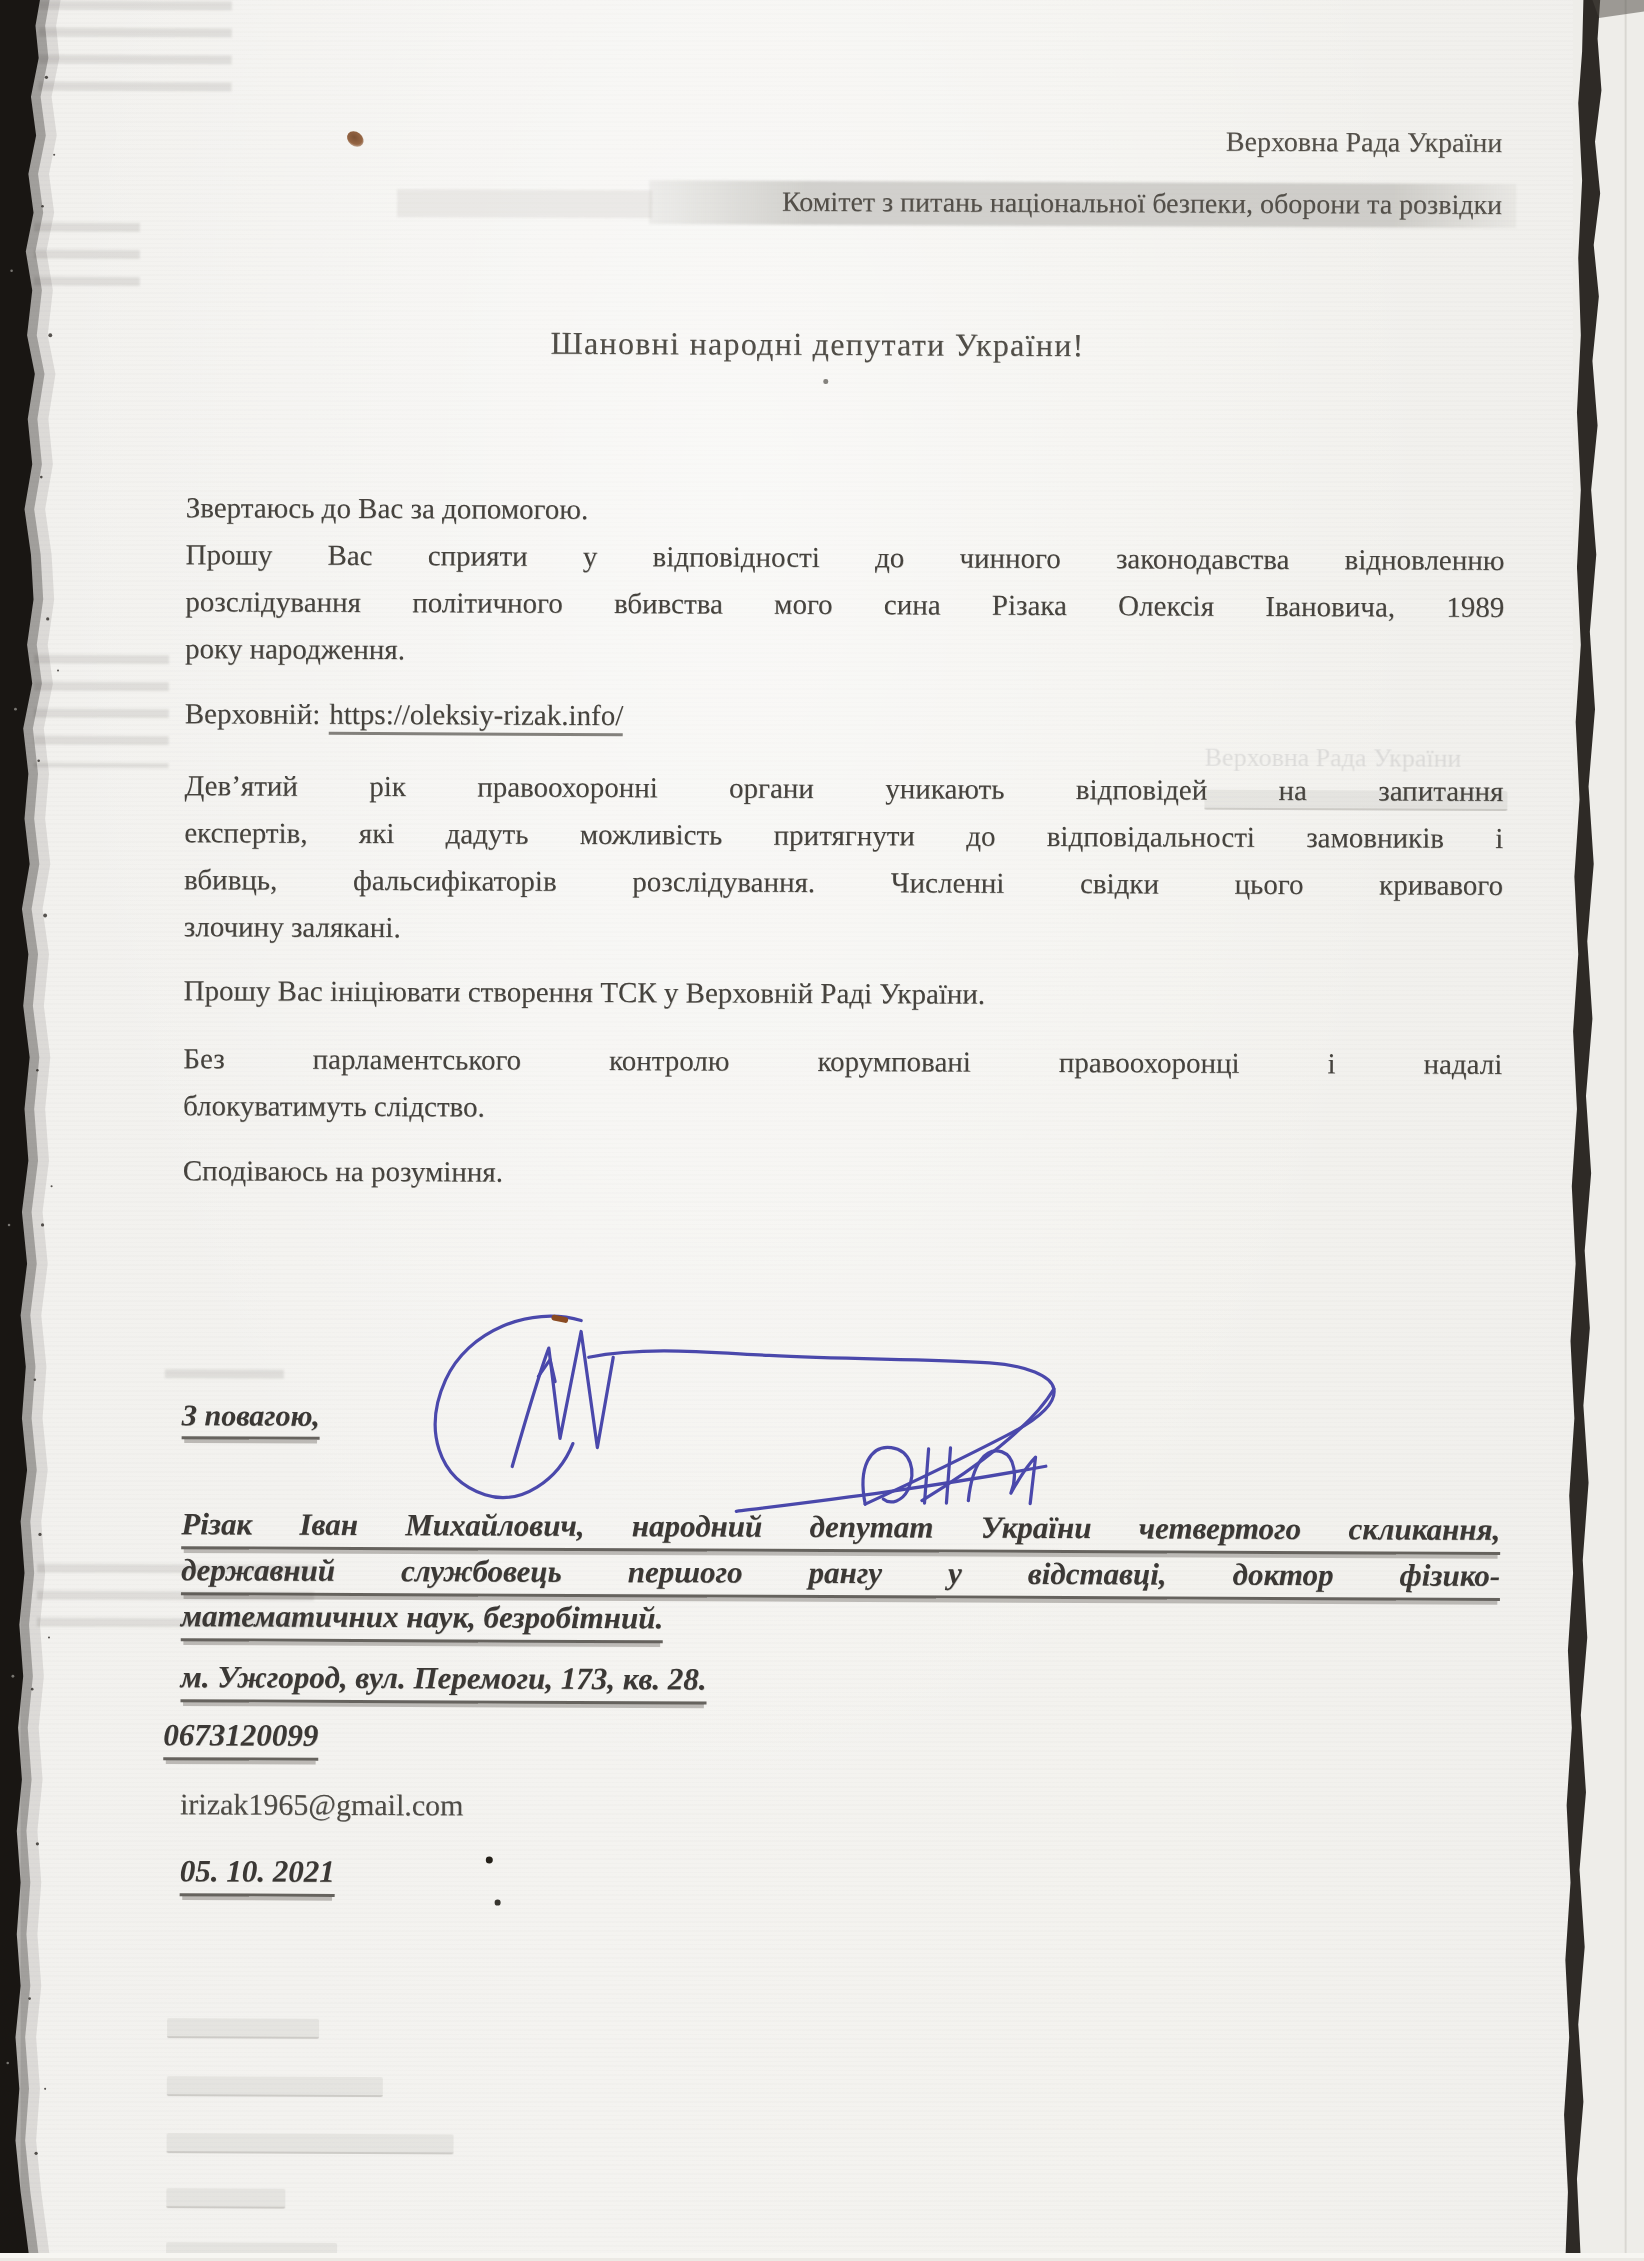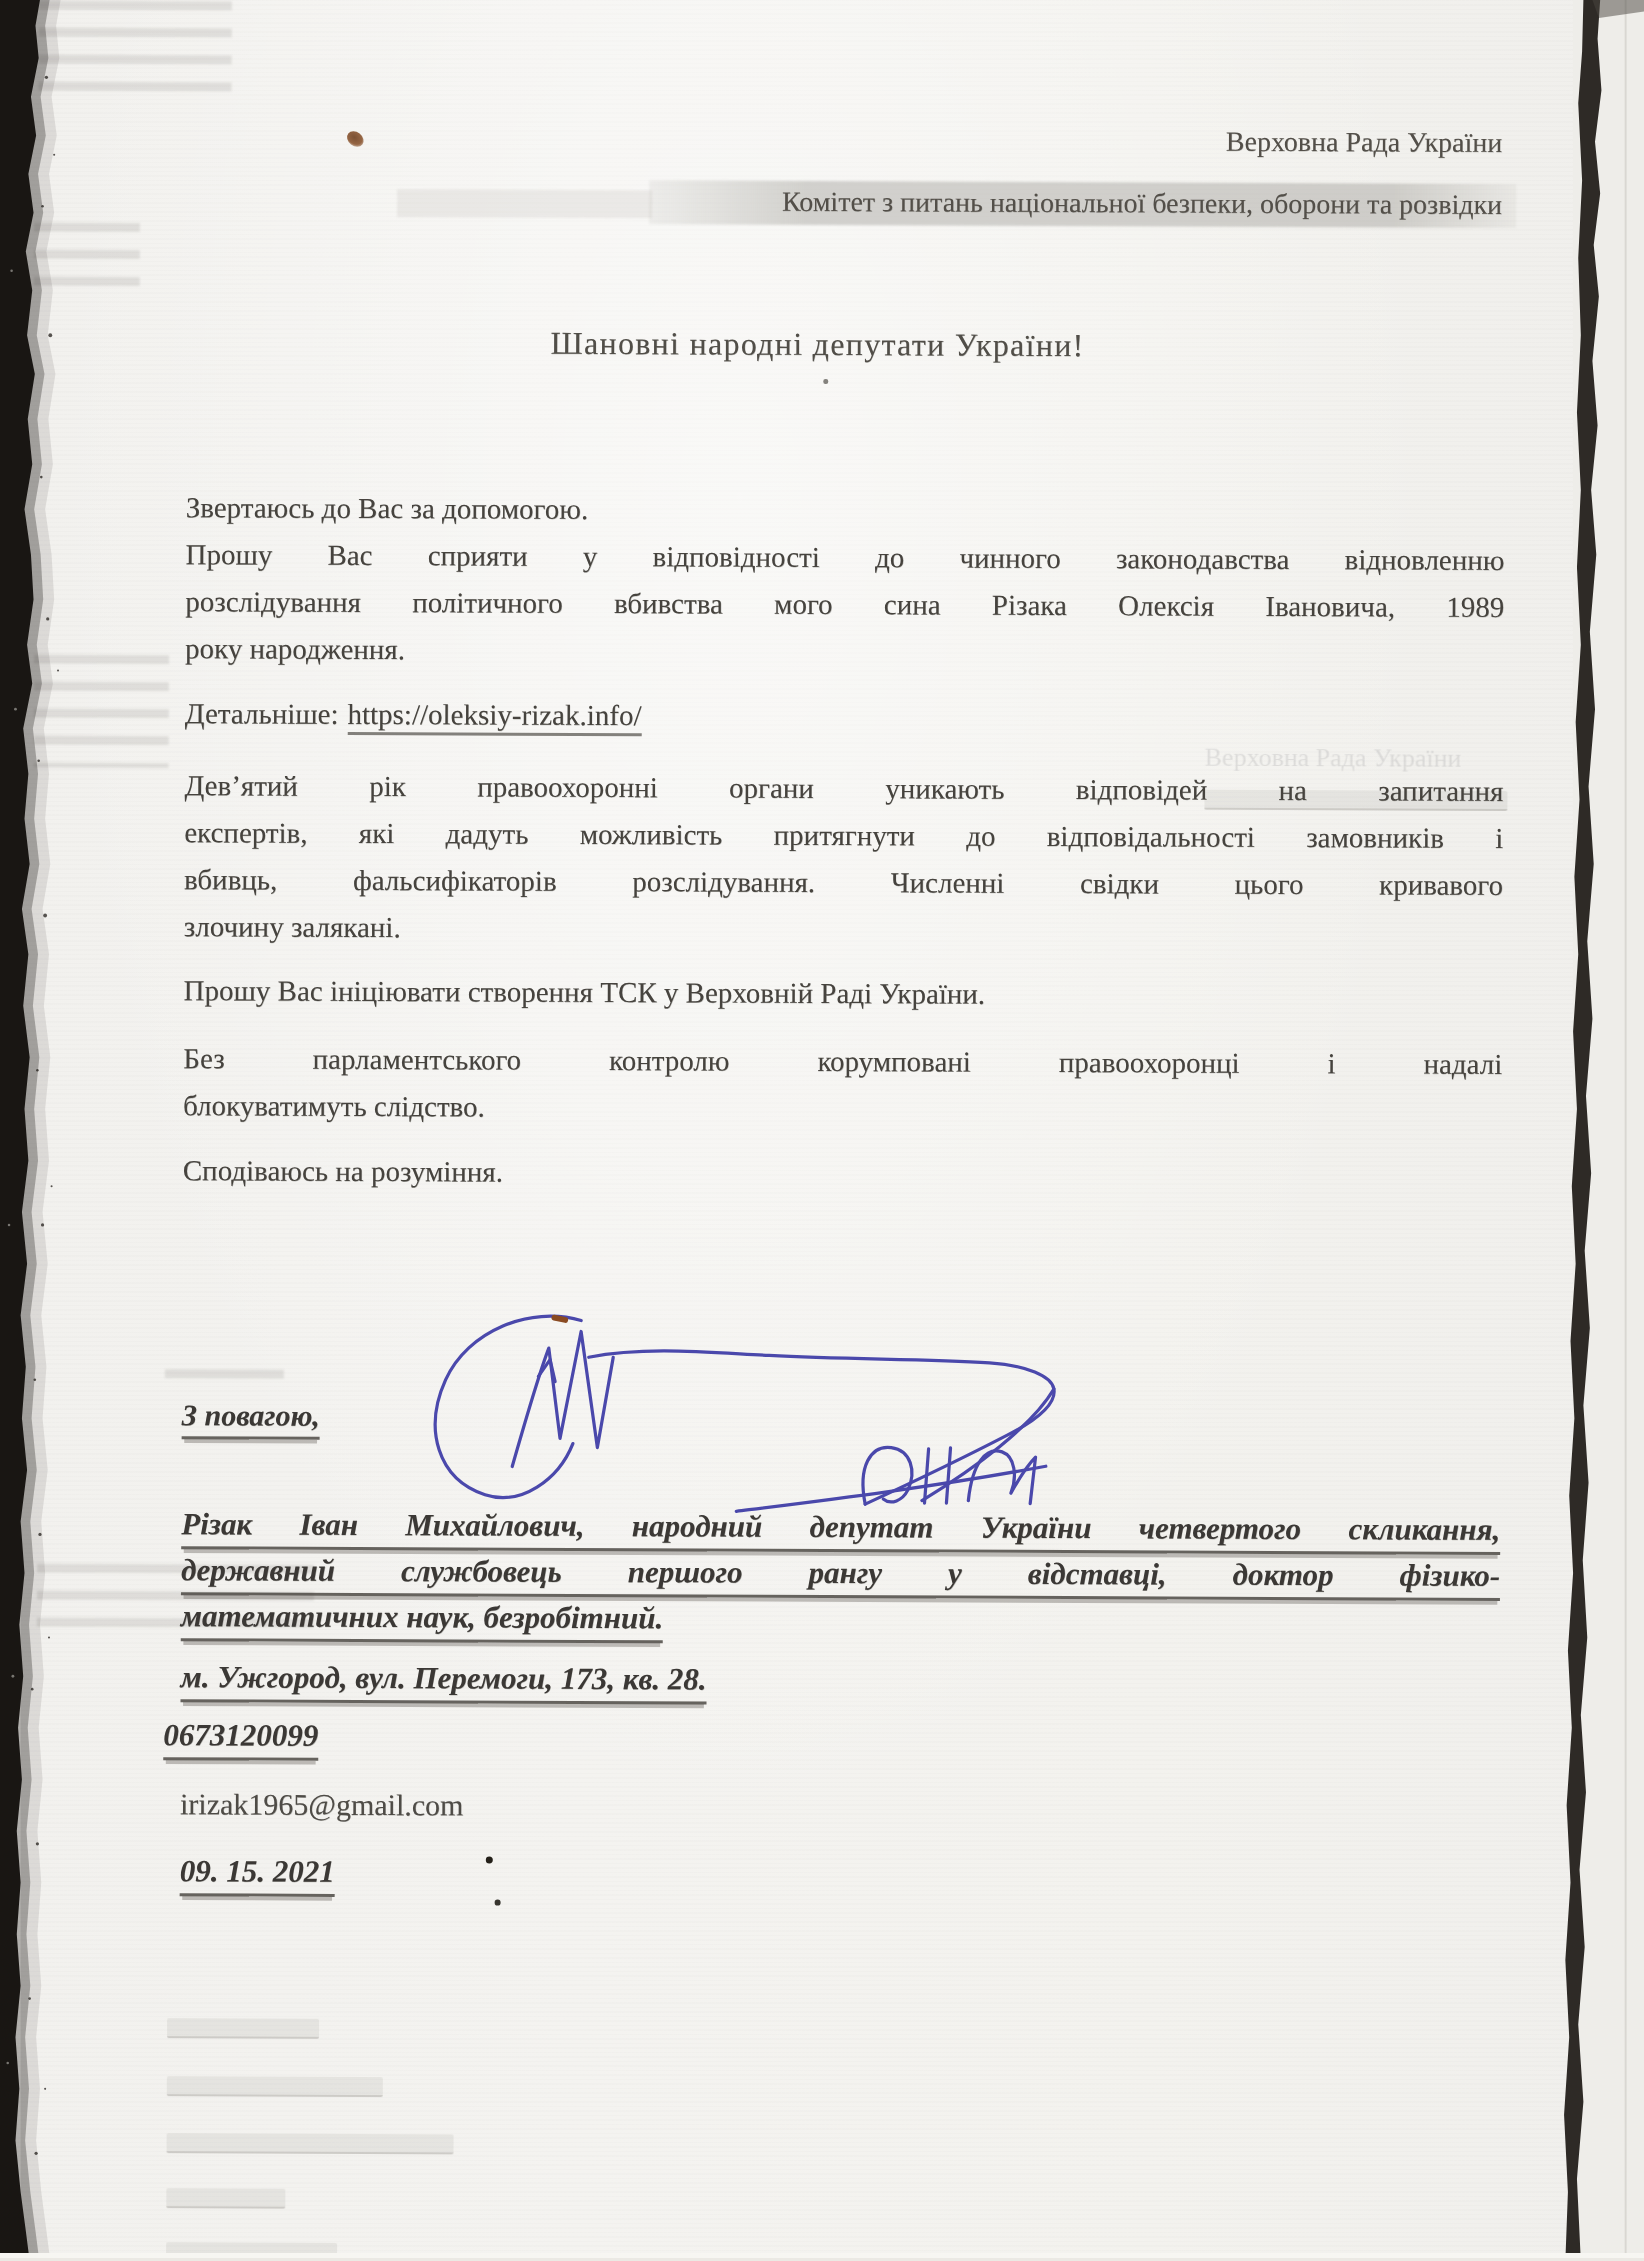--- a/index.html
+++ b/index.html
@@ -93,42 +93,42 @@
     </div>
 
     <div class="title txt">Шановні народні депутати України!</div>
 
     <div class="bodytext txt">
       <div class="line">Звертаюсь до Вас за допомогою.</div>
       <div class="line just">Прошу Вас сприяти у відповідності до чинного законодавства відновленню</div>
       <div class="line just">розслідування політичного вбивства мого сина Різака Олексія Івановича, 1989</div>
       <div class="line mb28">року народження.</div>
       <div class="line mb39 linkline">
-        <span class="lbl">Детальніше:</span><span class="url">https://oleksiy-rizak.info/</span>
+        <span class="lbl">Верховній:</span><span class="url">https://oleksiy-rizak.info/</span>
       </div>
       <div class="line just">Дев’ятий рік правоохоронні органи уникають відповідей на запитання</div>
       <div class="line just">експертів, які дадуть можливість притягнути до відповідальності замовників і</div>
       <div class="line just">вбивць, фальсифікаторів розслідування. Численні свідки цього кривавого</div>
       <div class="line mb27">злочину залякані.</div>
       <div class="line mb33">Прошу Вас ініціювати створення ТСК у Верховній Раді України.</div>
       <div class="line just">Без парламентського контролю корумповані правоохоронці і надалі</div>
       <div class="line mb27">блокуватимуть слідство.</div>
       <div class="line">Сподіваюсь на розуміння.</div>
     </div>
 
     <div class="salutation bolditalic txt"><span class="u">З повагою,</span></div>
     <div class="identity bolditalic txt">
       <div class="line just"><span class="u">Різак Іван Михайлович, народний депутат України четвертого скликання,</span></div>
       <div class="line just"><span class="u">державний службовець першого рангу у відставці, доктор фізико-</span></div>
       <div class="line"><span class="u">математичних наук, безробітний.</span></div>
     </div>
     <div class="addr bolditalic txt"><span class="u">м. Ужгород, вул. Перемоги, 173, кв. 28.</span></div>
     <div class="phone bolditalic txt"><span class="u">0673120099</span></div>
     <div class="email txt">irizak1965@gmail.com</div>
-    <div class="date bolditalic txt"><span class="u">09. 15. 2021</span></div>
+    <div class="date bolditalic txt"><span class="u">05. 10. 2021</span></div>
 
     <svg class="sig-svg" viewBox="0 0 1100 360">
       <g fill="none" stroke="#3c3aa6" stroke-width="5" stroke-linecap="round" stroke-linejoin="round" opacity="0.92">
         <path d="M318,35 C238,12 142,52 108,128 C74,204 96,282 170,306 C226,324 284,282 306,226"></path>
         <path d="M212,262 C238,170 252,120 268,78 L286,218 L318,52 L344,232 L368,92"></path>
         <path d="M252,122 L270,96 L278,130"></path>
         <path d="M330,92 C420,74 520,84 610,88 C730,94 850,92 952,98 C1010,102 1048,118 1052,138 C1056,160 1030,184 980,210 C900,252 820,290 760,318"></path>
         <path d="M1052,138 C1018,196 930,262 848,312"></path>
         <path d="M760,318 C748,260 768,226 800,230 C830,234 840,266 826,296 C818,312 800,320 788,310"></path>
         <path d="M858,232 L852,316"></path>

